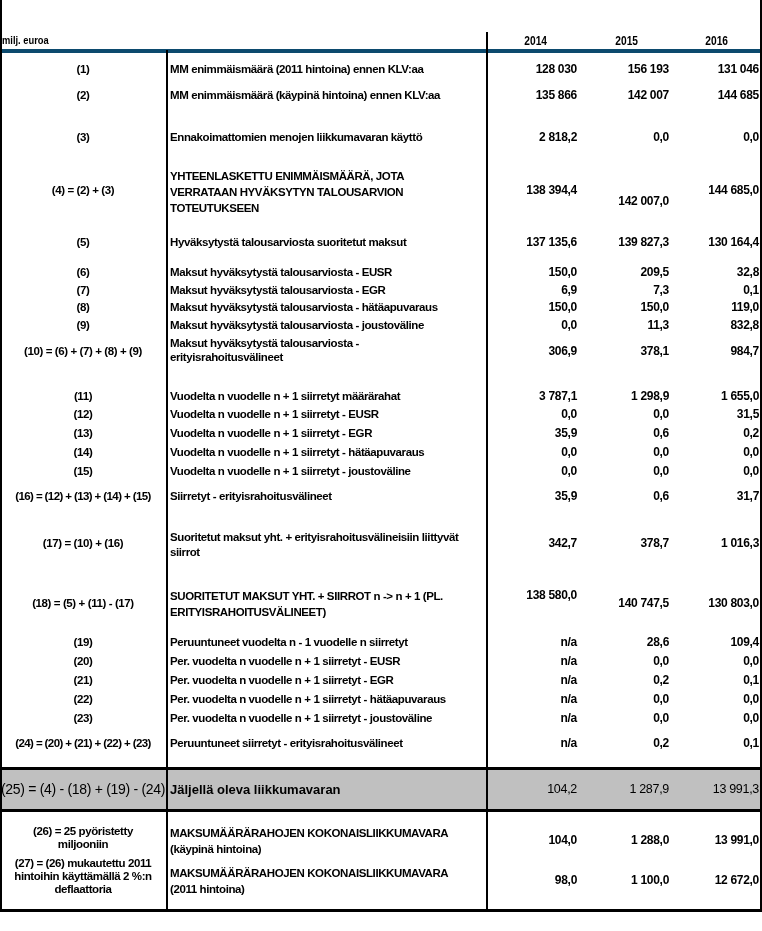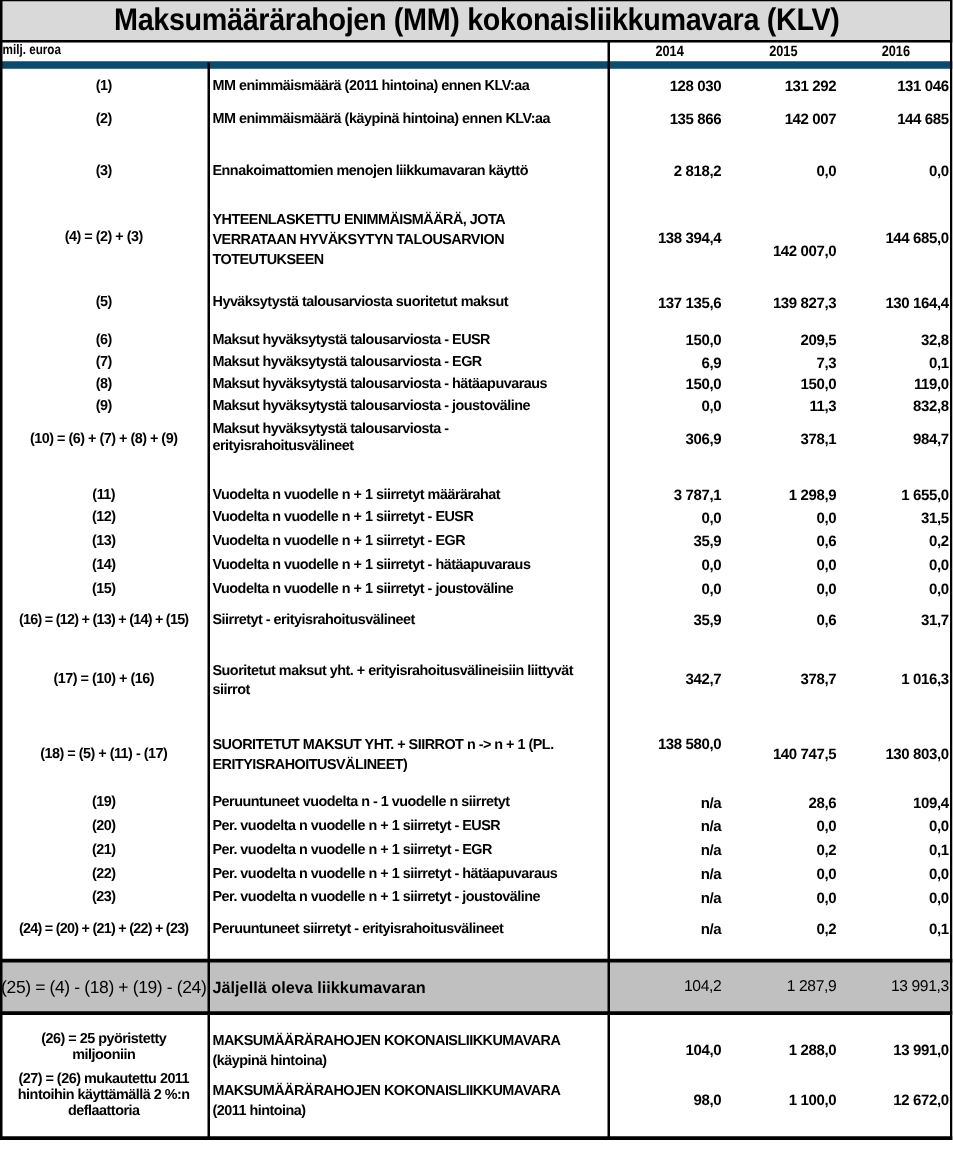--- a/index.html
+++ b/index.html
@@ -5,21 +5,21 @@
   html, body { margin: 0; padding: 0; background: #ffffff; }
   body { width: 762px; height: 931px; position: relative; overflow: hidden;
          font-family: "Liberation Sans", sans-serif; color: #000; }
   .sheet { position: absolute; left: 0; top: 0; width: 762px; height: 912px; }
   .title-bar { position: absolute; left: 0; top: 0; width: 760px; height: 31px;
                background: #d9d9d9; border: 1px solid #000; border-bottom: 2px solid #000;
                display: flex; align-items: center; justify-content: center; }
   .title-bar span { font-size: 25px; font-weight: bold; letter-spacing: -0.3px;
                     transform: scaleX(0.92); display: inline-block; white-space: nowrap; }
   .header-row { position: absolute; left: 0; top: 33px; width: 762px; height: 16px;
-                border-bottom: 6px solid #0c4a6e; }
+                border-bottom: 4px solid #0c4a6e; }
   .unit-label { position: absolute; left: 2px; top: 1px; font-size: 11px; font-weight: bold;
                 transform: scaleX(0.85); transform-origin: left; white-space: nowrap; }
   .year { position: absolute; top: 1px; width: 60px; text-align: right; font-size: 12px;
           font-weight: bold; transform: scaleX(0.85); transform-origin: right; }
   .vline { position: absolute; background: #000; width: 2px; }
   .hline { position: absolute; background: #000; height: 3px; }
   .row { position: absolute; left: 0; width: 762px; }
   .ref { position: absolute; left: 0; width: 166px; text-align: center; font-size: 11.5px;
          font-weight: bold; line-height: 13px; letter-spacing: -0.4px; }
   .desc { position: absolute; left: 170px; width: 272px; font-size: 11.5px; font-weight: bold;
@@ -30,23 +30,20 @@
   .v0 { left: 497px; } .v1 { left: 589px; } .v2 { left: 679px; }
   .gray-band { position: absolute; left: 0; top: 769px; width: 762px; height: 41px; background: #c0c0c0; }
   .r25 .desc { font-weight: bold; font-size: 13px; letter-spacing: 0; }
   .r25 .ref { font-weight: normal; font-size: 14px; letter-spacing: -0.3px; }
   .r25 .val { font-weight: normal; font-size: 12.5px; }
 </style>
 </head>
 <body>
 
 <div class="sheet">
-  <div class="title-bar">
-    <span>Maksumäärärahojen (MM) kokonaisliikkumavara (KLV)</span>
-  </div>
 
   <div class="header-row">
     <span class="unit-label">milj. euroa</span>
     <span class="year" style="left:487px">2014</span>
     <span class="year" style="left:578px">2015</span>
     <span class="year" style="left:668px">2016</span>
   </div>
 
   <div class="gray-band"></div>
 
@@ -55,21 +52,21 @@
   <div class="vline" style="left:486px;top:32px;height:880px"></div>
   <div class="vline" style="left:166px;top:50px;height:862px"></div>
   <div class="hline" style="left:0;top:767px;width:762px"></div>
   <div class="hline" style="left:0;top:809px;width:762px"></div>
   <div class="hline" style="left:0;top:909px;width:762px"></div>
 
   <div class="row" style="top:63px">
     <span class="ref">(1)</span>
     <span class="desc">MM enimmäismäärä (2011 hintoina) ennen KLV:aa</span>
     <span class="val v0">128 030</span>
-    <span class="val v1">131 292</span>
+    <span class="val v1">156 193</span>
     <span class="val v2">131 046</span>
   </div>
   <div class="row" style="top:89px">
     <span class="ref">(2)</span>
     <span class="desc">MM enimmäismäärä (käypinä hintoina) ennen KLV:aa</span>
     <span class="val v0">135 866</span>
     <span class="val v1">142 007</span>
     <span class="val v2">144 685</span>
   </div>
   <div class="row" style="top:131px">

